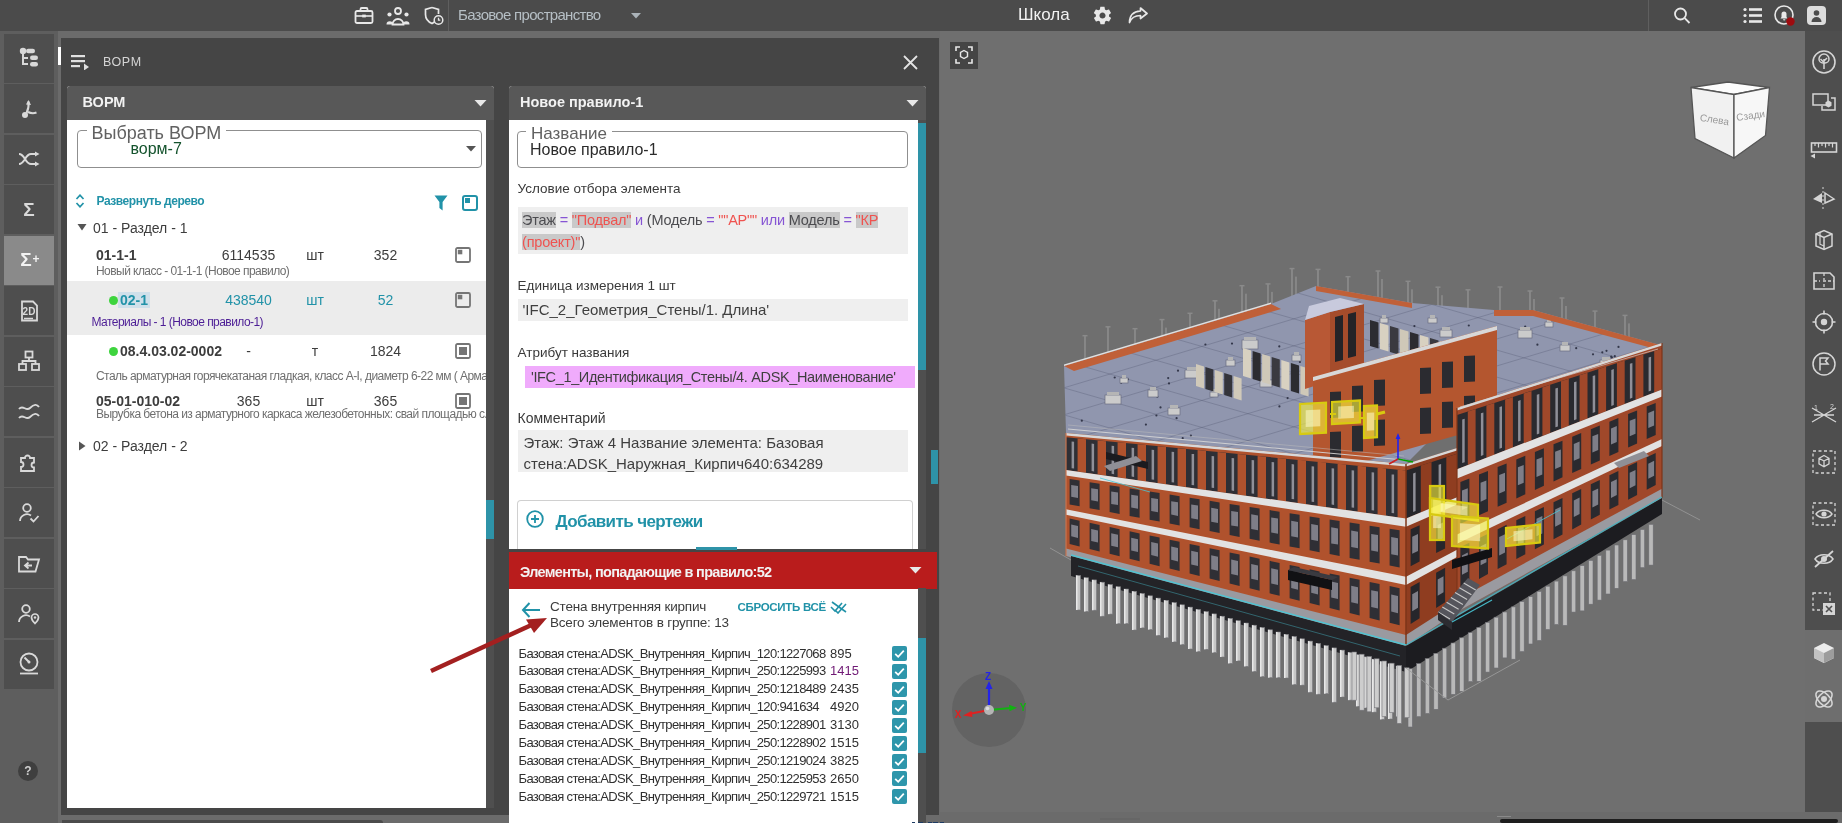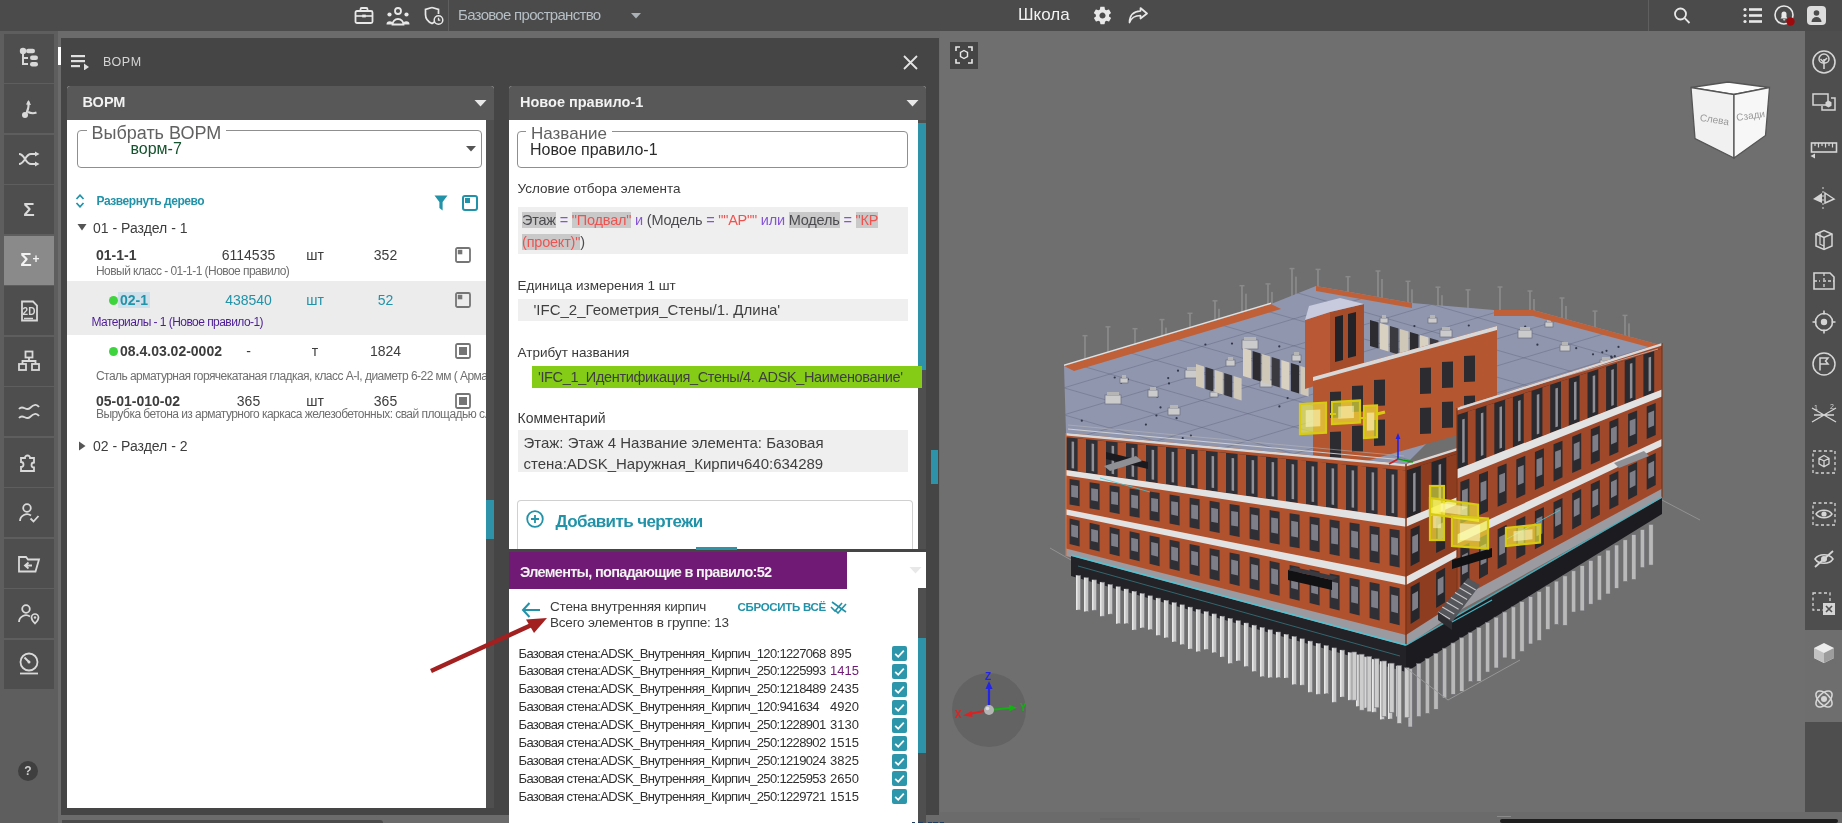--- a/index.html
+++ b/index.html
@@ -259,40 +259,40 @@
 <div class="abs" style="left:409px;top:34px;width:7.5px;height:429px;background:#4f4f4f;"></div>
 <div class="abs" style="left:409px;top:37px;width:7.5px;height:247px;background:#2e93a8;"></div>
 <div class="abs" style="left:7.5px;top:45px;width:391px;height:37px;border:1px solid #8f8f8f;border-radius:4px;"></div>
 <div class="abs" style="left:17px;top:38px;background:#fff;padding:0 5px;font-size:17px;color:#616161;">Название</div>
 <div class="abs" style="left:21px;top:55px;font-size:16px;color:#2b2b2b;">Новое правило-1</div>
 <div class="abs" style="left:8.5px;top:95px;font-size:13.5px;color:#3a3a3a;">Условие отбора элемента</div>
 <div class="abs" style="left:8.5px;top:121px;width:390px;height:47px;background:#efefef;"></div>
 <div class="abs" style="left:13px;top:124px;width:384px;font-size:14.5px;letter-spacing:-0.2px;line-height:21.8px;color:#4c4c50;"><span style="background:#c9c9c9;">Этаж</span> <span style="color:#8655d4;">=</span> <span style="background:#c9c9c9;color:#ef5350;">"Подвал"</span> <span style="color:#8655d4;">и</span> (Модель <span style="color:#8655d4;">=</span> <span style="color:#ef5350;">""АР""</span> <span style="color:#8655d4;">или</span> <span style="background:#c9c9c9;">Модель</span> <span style="color:#8655d4;">=</span> <span style="background:#c9c9c9;color:#ef5350;">"КР (проект)"</span>)</div>
 <div class="abs" style="left:8.5px;top:192px;font-size:13.5px;color:#3a3a3a;">Единица измерения 1 шт</div>
 <div class="abs" style="left:8.5px;top:212.5px;width:390px;height:22px;background:#efefef;font-size:15px;color:#3f3f3f;display:flex;align-items:center;white-space:nowrap;">
-        <span style="margin-left:16px;">'IFC_2_Геометрия_Стены/1. Длина'</span>
+        <span style="margin-left:5px;">'IFC_2_Геометрия_Стены/1. Длина'</span>
       </div>
 <div class="abs" style="left:8.5px;top:259px;font-size:13.5px;color:#3a3a3a;">Атрибут названия</div>
-<div class="abs" style="left:23px;top:279.5px;width:390px;height:22px;background:#84cc16;font-size:14.5px;letter-spacing:-0.35px;color:#3f3f3f;display:flex;align-items:center;white-space:nowrap;">
+<div class="abs" style="left:16px;top:279.5px;width:390px;height:22px;background:#f0abfc;font-size:14.5px;letter-spacing:-0.35px;color:#3f3f3f;display:flex;align-items:center;white-space:nowrap;">
         <span style="margin-left:6px;">'IFC_1_Идентификация_Стены/4. ADSK_Наименование'</span>
       </div>
 <div class="abs" style="left:8.5px;top:324px;font-size:14px;color:#3a3a3a;">Комментарий</div>
 <div class="abs" style="left:8.5px;top:344px;width:390px;height:42px;background:#efefef;font-size:15px;line-height:21px;color:#3f3f3f;">
         <div style="margin:2px 0 0 6px;">Этаж: Этаж 4 Название элемента: Базовая стена:ADSK_Наружная_Кирпич640:634289</div>
       </div>
 <div class="abs" style="left:7.5px;top:414px;width:396px;height:49px;border:1px solid #d0d0d0;border-bottom:none;border-radius:4px 4px 0 0;"></div>
 <svg class="abs" style="left:16.5px;top:424px" width="18" height="18" viewBox="0 0 18 18">
         <circle cx="9" cy="9" r="7.8" fill="none" stroke="#2192a8" stroke-width="1.8"></circle>
         <path d="M9 5 v8 M5 9 h8" stroke="#2192a8" stroke-width="1.8"></path>
       </svg>
 <div class="abs" style="left:46.5px;top:426px;font-size:17px;font-weight:bold;color:#2192a8;letter-spacing:-0.6px;">Добавить чертежи</div>
 </div>
 <div class="abs" style="left:635px;top:509px;width:41px;height:3px;background:#2e93a8;"></div>
 <div class="abs" style="left:448px;top:514px;width:416.5px;height:271px;background:#fff;">
-<div class="abs" style="left:0;top:0;width:338px;height:37px;background:#701a75;">
+<div class="abs" style="left:0;top:0;width:428px;height:37px;background:#b91c1c;">
         <div class="abs" style="left:11px;top:12px;font-size:14.5px;letter-spacing:-0.7px;font-weight:bold;color:#f2f2f2;">Элементы, попадающие в правило:52</div>
         <svg class="abs" style="left:400px;top:14px" width="13" height="9" viewBox="0 0 13 9">
           <path d="M0.5 1 l6 6.5 6 -6.5 z" fill="#e8e8e8"></path>
         </svg>
       </div>
 <div class="abs" style="left:409px;top:36px;width:7.5px;height:235px;background:#4f4f4f;"></div>
 <div class="abs" style="left:409px;top:86px;width:7.5px;height:115px;background:#2e93a8;"></div>
 <svg class="abs" style="left:12px;top:50px" width="20" height="16" viewBox="0 0 20 16">
         <path d="M8.5 1 L2 8 l6.5 7 M2 8 h17" fill="none" stroke="#2192a8" stroke-width="2"></path>
       </svg>

